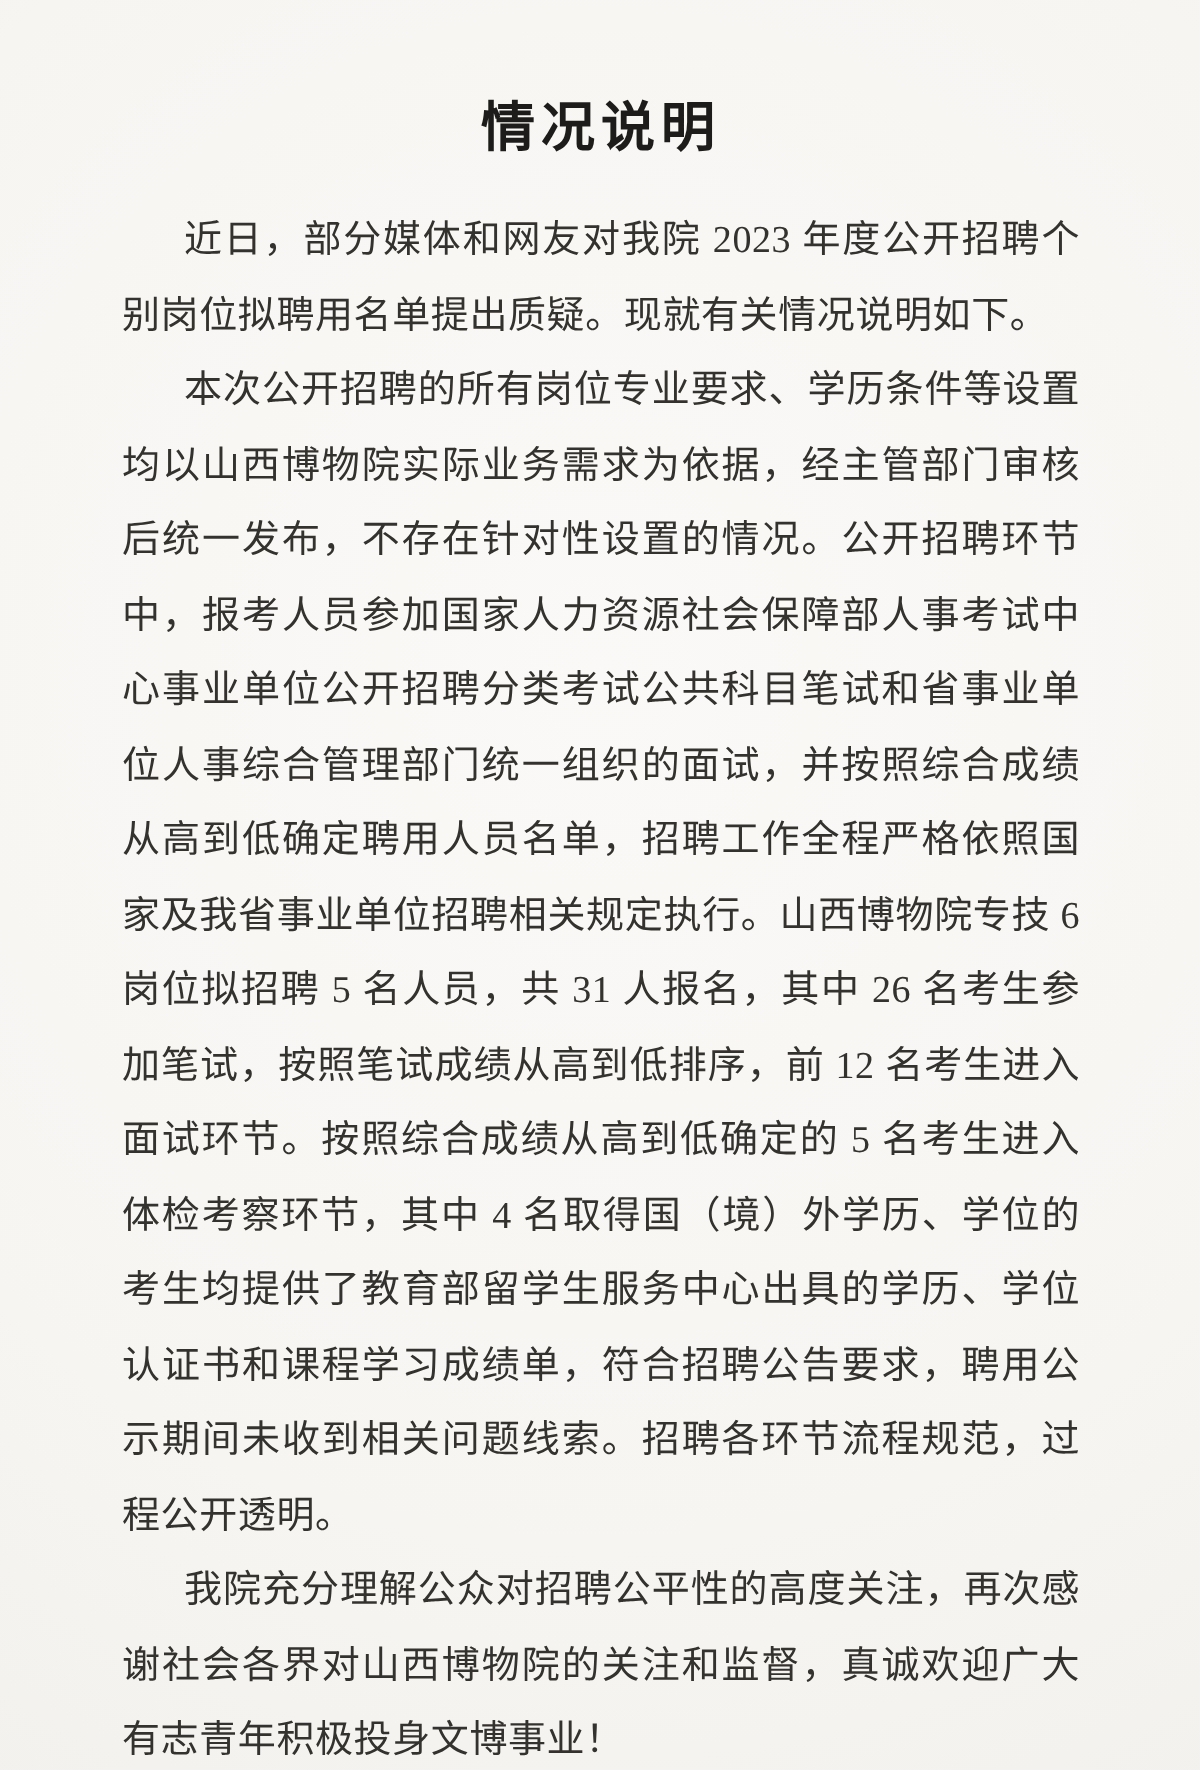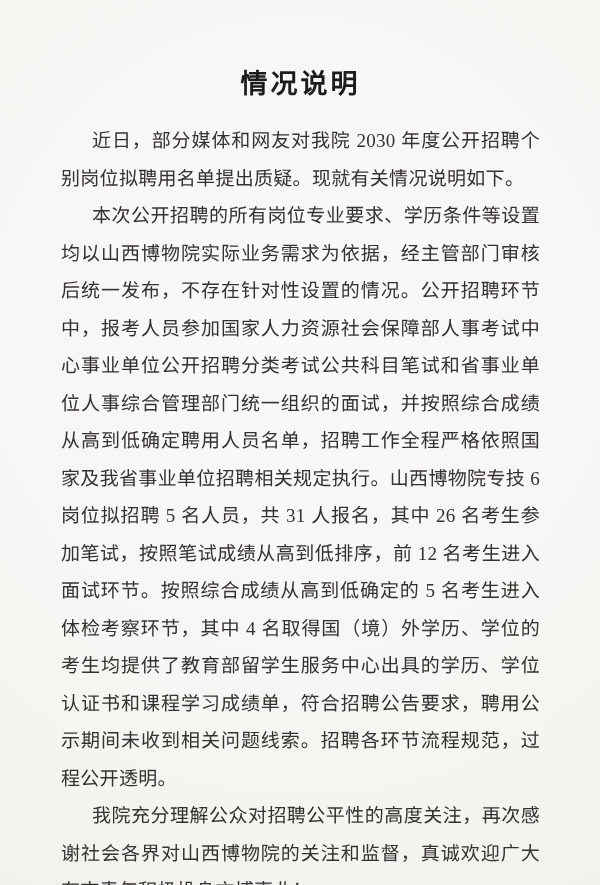--- a/index.html
+++ b/index.html
@@ -13,21 +13,21 @@
     background:
       radial-gradient(ellipse 130% 90% at 50% 38%, #faf9f7 0%, #f6f5f2 55%, #efeeeb 100%);
     font-family: "Liberation Serif", "DejaVu Serif", serif;
     color: #33312e;
     -webkit-font-smoothing: antialiased;
   }
   .page {
     box-sizing: border-box;
     width: 600px;
     height: 885px;
-    padding: 64px 60px 0 61px;
+    padding: 44px 60px 0 61px;
   }
   .doc-title {
     margin: 0 0 18px 0;
     text-align: center;
     font-family: "Liberation Sans", "DejaVu Sans", sans-serif;
     font-weight: 700;
     font-size: 27px;
     line-height: 40px;
     letter-spacing: 3px;
     color: #1d1c1a;
@@ -42,18 +42,18 @@
     color: #34322f;
   }
 </style>
 </head>
 <body>
 
 <div class="page">
   <h1 class="doc-title">情况说明</h1>
 
   <div class="body-text">
-    <p class="para">近日，部分媒体和网友对我院 2030 年度公开招聘个别岗位拟聘用名单提出质疑。现就有关情况说明如下。</p>
+    <p class="para">近日，部分媒体和网友对我院 2023 年度公开招聘个别岗位拟聘用名单提出质疑。现就有关情况说明如下。</p>
     <p class="para">本次公开招聘的所有岗位专业要求、学历条件等设置均以山西博物院实际业务需求为依据，经主管部门审核后统一发布，不存在针对性设置的情况。公开招聘环节中，报考人员参加国家人力资源社会保障部人事考试中心事业单位公开招聘分类考试公共科目笔试和省事业单位人事综合管理部门统一组织的面试，并按照综合成绩从高到低确定聘用人员名单，招聘工作全程严格依照国家及我省事业单位招聘相关规定执行。山西博物院专技 6 岗位拟招聘 5 名人员，共 31 人报名，其中 26 名考生参加笔试，按照笔试成绩从高到低排序，前 12 名考生进入面试环节。按照综合成绩从高到低确定的 5 名考生进入体检考察环节，其中 4 名取得国（境）外学历、学位的考生均提供了教育部留学生服务中心出具的学历、学位认证书和课程学习成绩单，符合招聘公告要求，聘用公示期间未收到相关问题线索。招聘各环节流程规范，过程公开透明。</p>
     <p class="para">我院充分理解公众对招聘公平性的高度关注，再次感谢社会各界对山西博物院的关注和监督，真诚欢迎广大有志青年积极投身文博事业！</p>
   </div>
 
 </div>
 
 </body></html>

